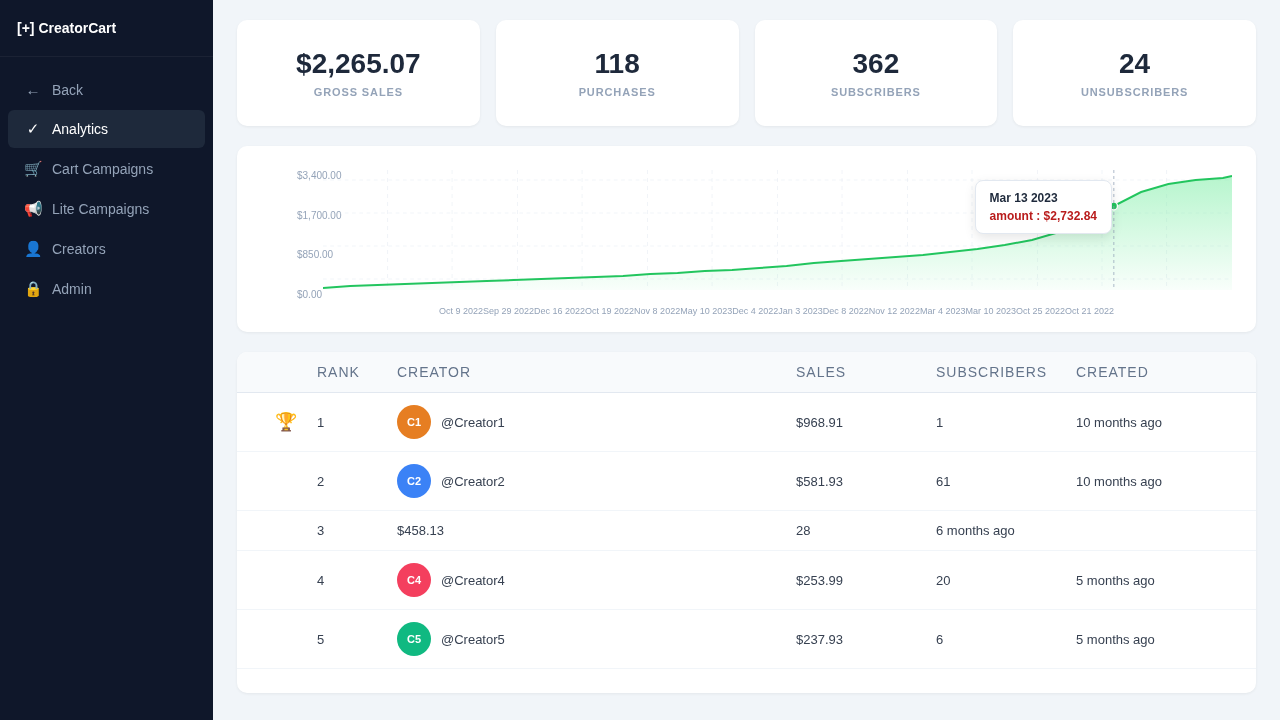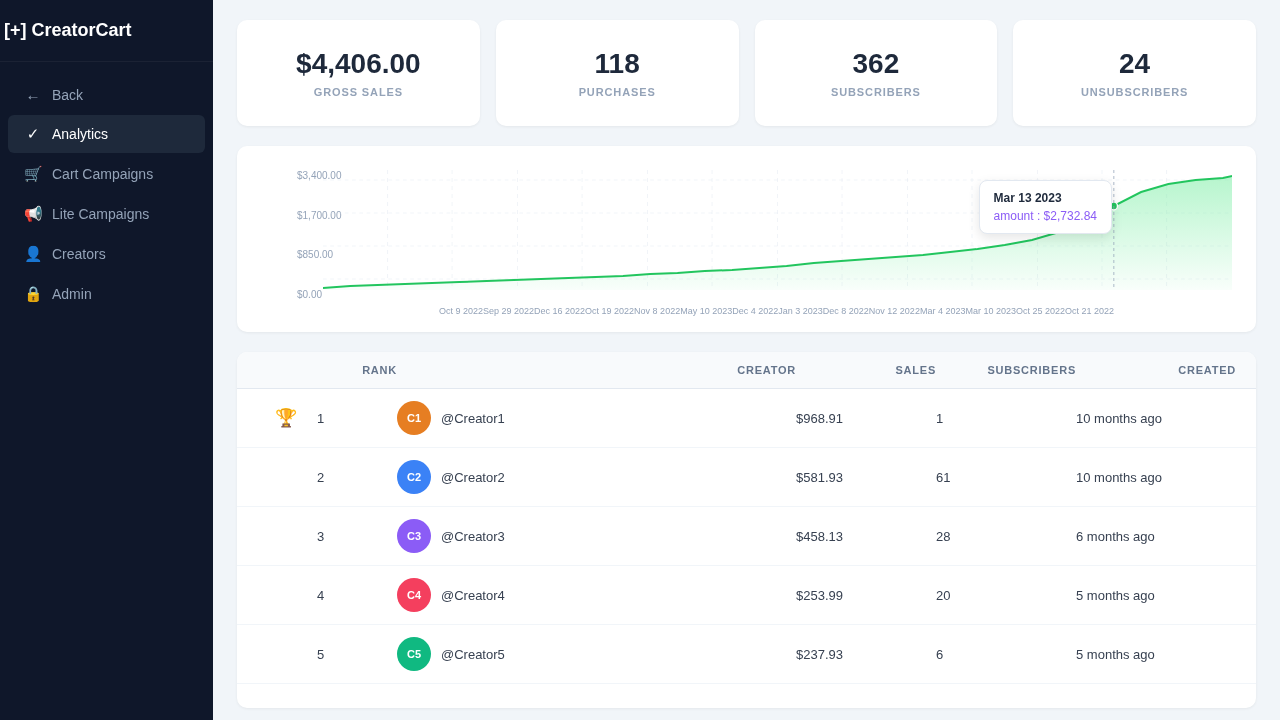--- a/index.html
+++ b/index.html
@@ -10,22 +10,22 @@
       width: 213px;
       min-width: 213px;
       background: #0f172a;
       color: #fff;
       display: flex;
       flex-direction: column;
       padding: 0;
       height: 720px;
     }
     .sidebar-logo {
-      padding: 20px 4px;
-      font-size: 18px;
+      padding: 20px 17px;
+      font-size: 14px;
       font-weight: 700;
       color: #fff;
       display: flex;
       align-items: flex-end;
       gap: 6px;
       border-bottom: 1px solid rgba(255,255,255,0.05);
     }
     .sidebar-nav {
       padding: 12px 0;
       flex: 1;
@@ -131,43 +131,42 @@
       border: 1px solid #e2e8f0;
       border-radius: 8px;
       padding: 10px 14px;
       font-size: 12px;
       box-shadow: 0 4px 12px rgba(0,0,0,0.1);
       top: 10px;
       right: 120px;
       pointer-events: none;
     }
     .chart-tooltip-date { font-weight: 600; color: #1e293b; margin-bottom: 4px; }
-    .chart-tooltip-amount { color: #8b5cf6; font-weight: 400; }
+    .chart-tooltip-amount { color: #b91c1c; font-weight: 700; }
 
     
     .creators-table {
       background: #fff;
       border-radius: 10px;
       box-shadow: 0 1px 3px rgba(0,0,0,0.06);
       overflow: hidden;
     }
     .table-header {
       display: grid;
       grid-template-columns: 60px 80px 1fr 140px 140px 160px;
       padding: 12px 20px;
       background: #f8fafc;
       border-bottom: 1px solid #e2e8f0;
     }
     .th {
-      font-size: 11px;
-      font-weight: 700;
+      font-size: 14px;
+      font-weight: 400;
       letter-spacing: 0.07em;
       color: #64748b;
       text-transform: uppercase;
-      text-align: right;
     }
     .table-row {
       display: grid;
       grid-template-columns: 60px 80px 1fr 140px 140px 160px;
       padding: 12px 20px;
       border-bottom: 1px solid #f1f5f9;
       align-items: center;
     }
     .table-row:last-child { border-bottom: none; }
     .td { font-size: 13px; color: #374151; }
@@ -218,21 +217,21 @@
       <span class="sidebar-icon">🔒</span>
       <span>Admin</span>
     </div>
   </nav>
 </aside>
 
 <main class="main">
 
   <div class="stat-cards">
     <div class="stat-card">
-      <div class="stat-card-value">$4,406.00</div>
+      <div class="stat-card-value">$2,265.07</div>
       <div class="stat-card-label">GROSS SALES</div>
     </div>
     <div class="stat-card">
       <div class="stat-card-value">118</div>
       <div class="stat-card-label">PURCHASES</div>
     </div>
     <div class="stat-card">
       <div class="stat-card-value">362</div>
       <div class="stat-card-label">SUBSCRIBERS</div>
     </div>
@@ -343,24 +342,20 @@
       <div class="avatar" style="background:#3b82f6;color:#fff;font-size:11px;font-weight:600;">C2</div>
       <span>@Creator2</span>
     </div>
     <div class="td">$581.93</div>
     <div class="td">61</div>
     <div class="td">10 months ago</div>
   </div>
         <div class="table-row">
     <div></div>
     <div class="td">3</div>
-    <div class="td creator-cell">
-      <div class="avatar" style="background:#8b5cf6;color:#fff;font-size:11px;font-weight:600;">C3</div>
-      <span>@Creator3</span>
-    </div>
     <div class="td">$458.13</div>
     <div class="td">28</div>
     <div class="td">6 months ago</div>
   </div>
         <div class="table-row">
     <div></div>
     <div class="td">4</div>
     <div class="td creator-cell">
       <div class="avatar" style="background:#f43f5e;color:#fff;font-size:11px;font-weight:600;">C4</div>
       <span>@Creator4</span>

